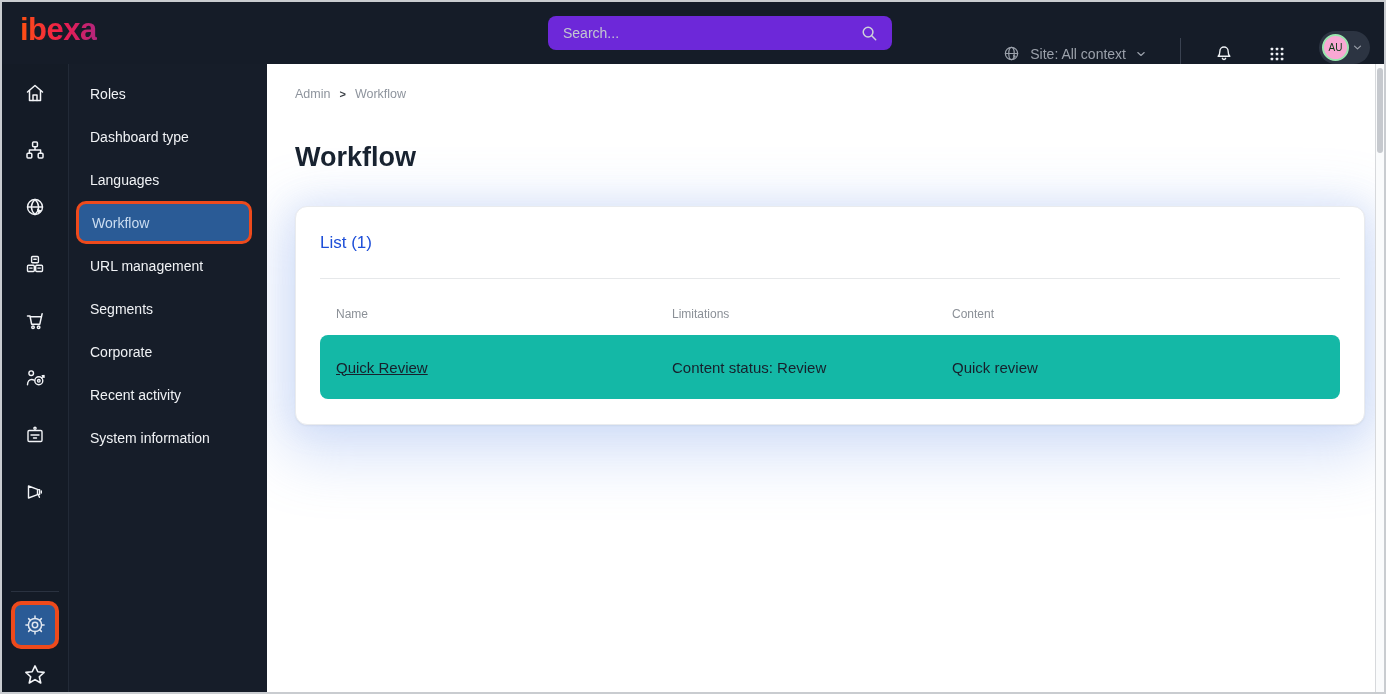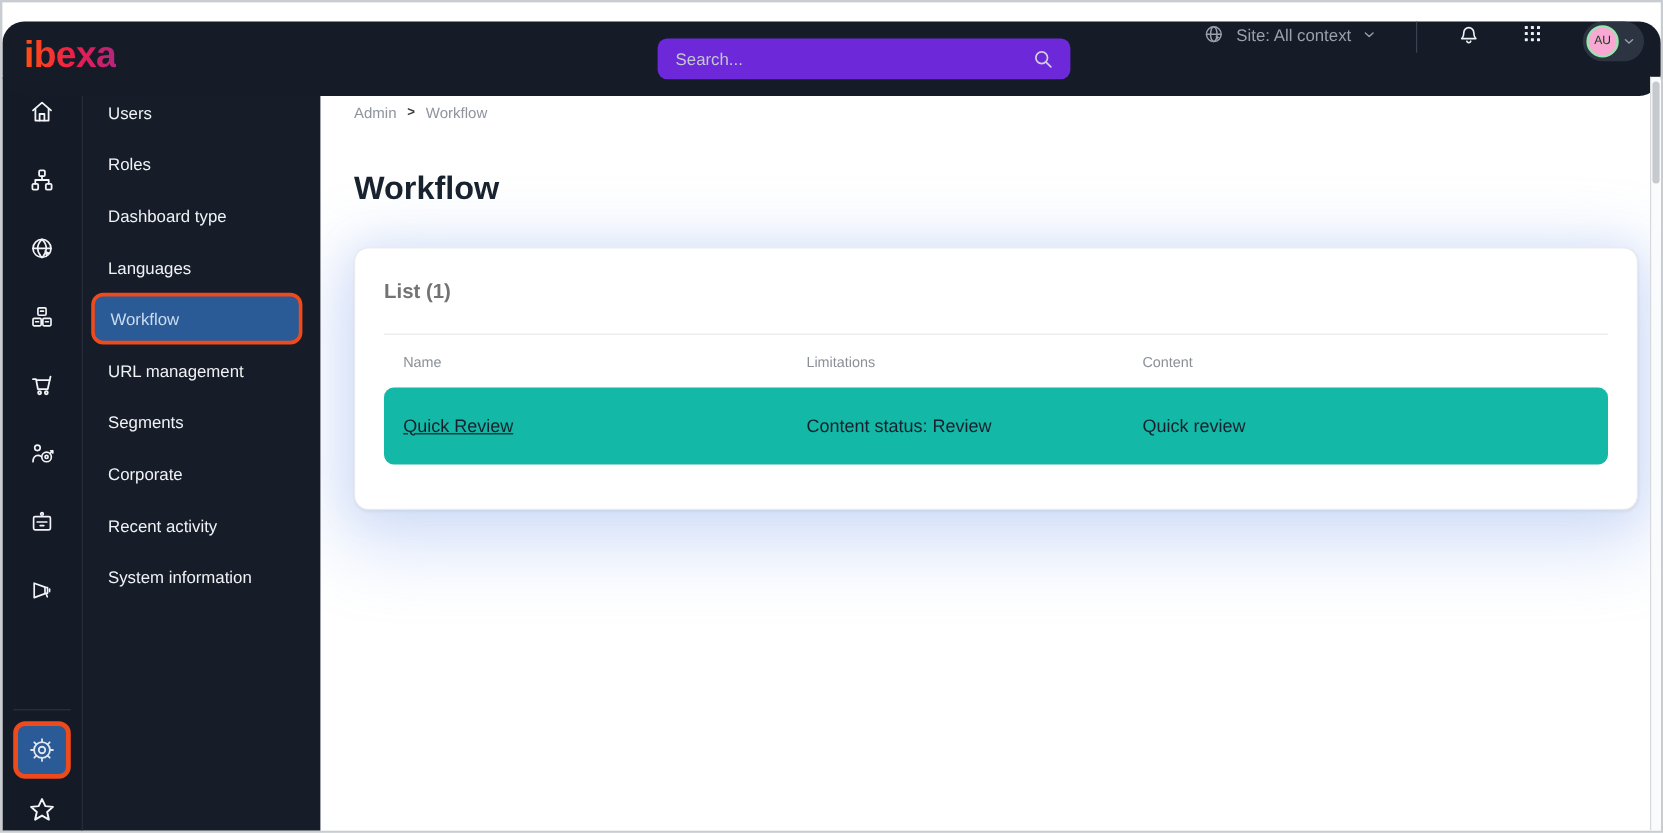--- a/index.html
+++ b/index.html
@@ -7,22 +7,22 @@
   body {
     font-family:"Liberation Sans", sans-serif;
     background:#ffffff;
     border:2px solid #c9ccd0;
     position:relative;
     overflow:hidden;
   }
 
   
   .topbar {
-    position:absolute; left:0; top:16px; width:100%; height:62px;
-    background:#151c28; z-index:5;border-radius:18px;
+    position:absolute; left:0; top:0; width:100%; height:62px;
+    background:#151c28; z-index:5;
   }
   .logo {
     position:absolute; left:18px; top:10px;
     font-size:31px; font-weight:800; letter-spacing:-0.5px;
     background:linear-gradient(90deg,#ff5112 0%,#ed1c4d 55%,#b3267e 100%);
     -webkit-background-clip:text; background-clip:text; color:transparent;
   }
   .search {
     position:absolute; left:546px; top:14px; width:344px; height:34px;
     background:#6d28d9; border-radius:8px; display:flex; align-items:center;
@@ -30,21 +30,21 @@
   .search input {
     flex:1; background:transparent; border:none; outline:none;
     color:#e8ebef; font-size:14px; padding:0 8px 0 15px;
     font-family:"Liberation Sans", sans-serif;
   }
   .search input::placeholder { color:#c3c8d0; }
   .search .mag { padding-right:12px; display:flex; }
 
   .top-right {
     position:absolute; right:14px; top:0; height:62px;
-    display:flex; align-items:flex-start; gap:32px;
+    display:flex; align-items:flex-end; gap:32px;
   }
   .site-context { display:flex; align-items:center; gap:8px; cursor:pointer; }
   .site-context .label { color:#9ba1ab; font-size:14px; }
   .tb-divider { width:1px; height:26px; background:#3a4251; }
   .icon-btn { display:flex; align-items:center; justify-content:center; cursor:pointer; }
   .avatar-pill {
     display:flex; align-items:center; gap:2px;
     background:#2c3442; border-radius:17px; padding:3px 6px 3px 3px; cursor:pointer;
   }
   .avatar {
@@ -105,25 +105,25 @@
   .page-title {
     position:absolute; left:28px; top:78px;
     font-size:27px; font-weight:bold; color:#18222f;
   }
   .card {
     position:absolute; left:28px; top:142px; width:1070px; height:219px;
     background:#ffffff; border:1px solid #e9ebee; border-radius:12px;
     padding:24px; z-index:1;
     box-shadow:0 1px 2px rgba(0,0,0,.05), 0 18px 60px 14px rgba(122,160,235,.30), 0 0 30px 4px rgba(140,170,235,.14);
   }
-  .card-heading { font-size:17px; font-weight:bold; color:#737373; line-height:24px; }
+  .card-heading { font-size:17px; font-weight:normal; color:#1d4ed8; line-height:24px; }
   .card-divider { margin-top:23px; border-top:1px solid #e6e8ea; }
   .thead {
     display:grid; grid-template-columns:336px 280px 1fr;
-    padding-left:16px; margin-top:16px;
+    padding-left:16px; margin-top:28px;
     font-size:12px; color:#8b9097;
   }
   .trow {
     display:grid; grid-template-columns:336px 280px 1fr; align-items:center;
     padding-left:16px; margin-top:14px; height:64px;
     background:#14b8a6; border-radius:8px;
     font-size:15px; color:#17202c;
   }
   .trow a.name-link { color:#17202c; text-decoration:underline; cursor:pointer; }
   .stages div { line-height:21px; }
@@ -310,21 +310,20 @@
       <span>
         <svg width="26" height="26" viewBox="0 0 24 24" fill="none" stroke="#f2f4f7" stroke-width="1.5" stroke-linejoin="round">
           <polygon points="12,3.6 14.6,9 20.4,9.6 16,13.6 17.3,19.4 12,16.3 6.7,19.4 8,13.6 3.6,9.6 9.4,9"></polygon>
         </svg>
       </span>
     </div>
   </div>
 </div>
 
 <div class="menu-panel">
-  <div class="menu-item">Users</div>
   <div class="menu-item">Roles</div>
   <div class="menu-item">Dashboard type</div>
   <div class="menu-item">Languages</div>
   <div class="menu-item active">Workflow</div>
   <div class="menu-item">URL management</div>
   <div class="menu-item">Segments</div>
   <div class="menu-item">Corporate</div>
   <div class="menu-item">Recent activity</div>
   <div class="menu-item">System information</div>
 </div>

